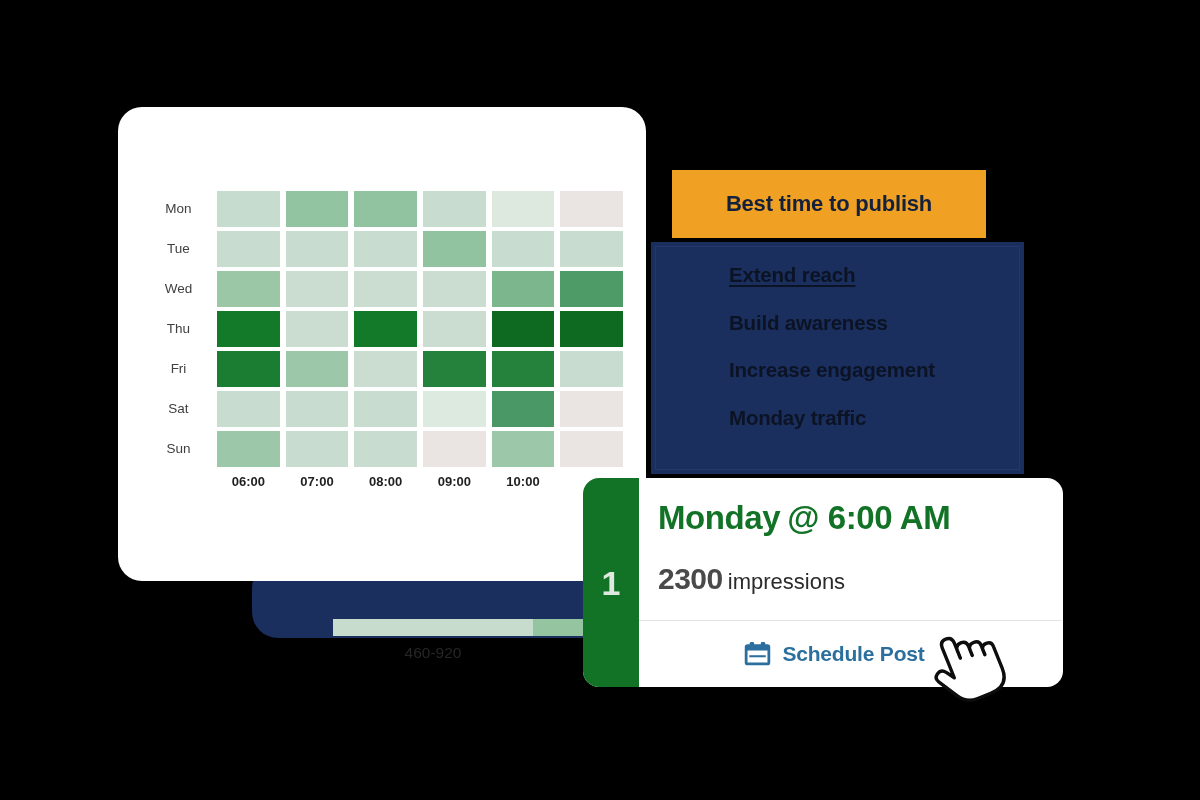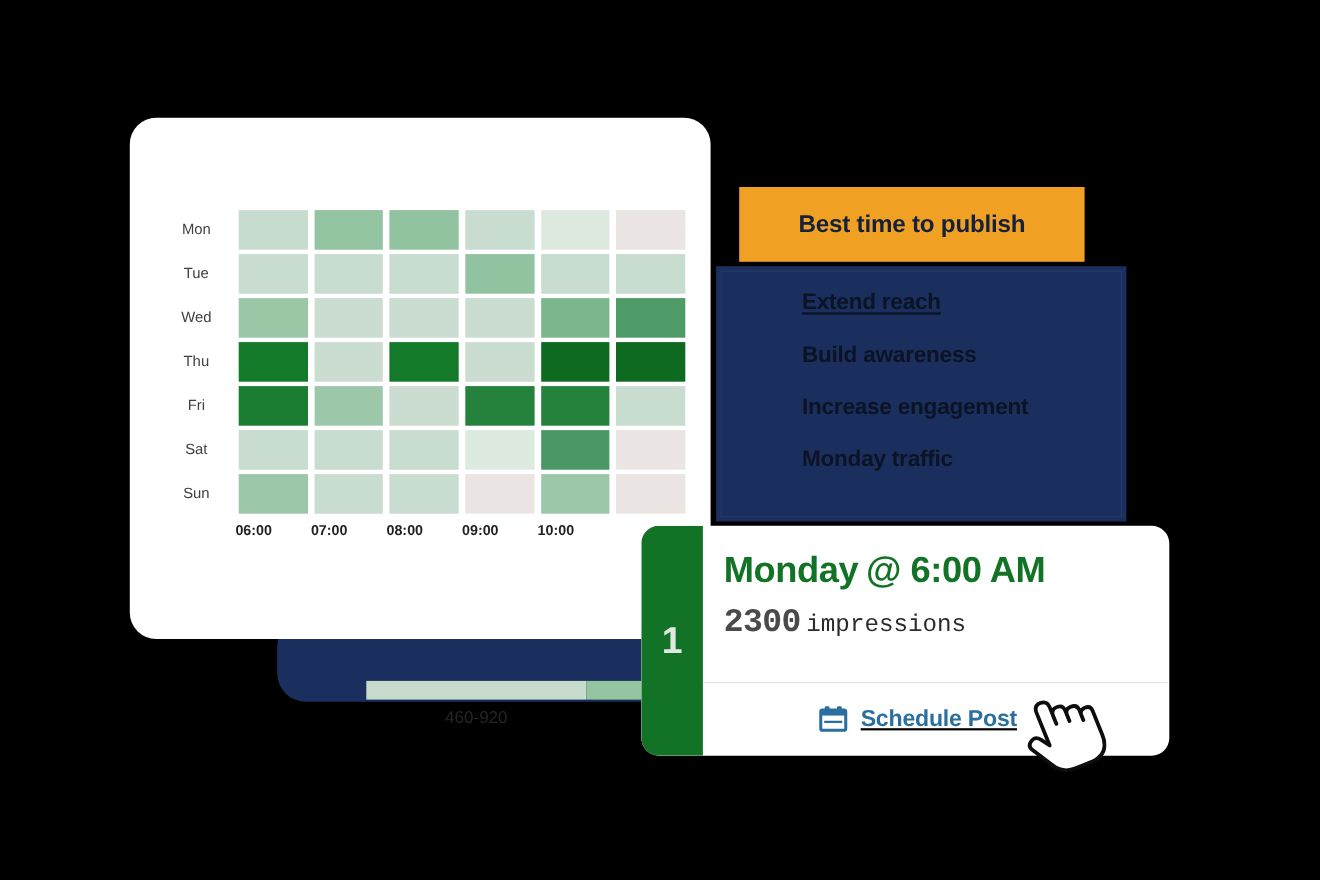--- a/index.html
+++ b/index.html
@@ -154,20 +154,21 @@
   }
   .time-axis {
     display: grid;
     grid-template-columns: 58px repeat(6, 1fr);
     margin-top: 5px;
   }
   .time-label {
     font-size: 13px;
     font-weight: 600;
     color: #1f1f1f;
+    text-align: center;
     white-space: nowrap;
   }
 
   
   .legend {
     position: absolute;
     left: 215px;
     top: 512px;
     width: 400px;
   }
@@ -230,23 +231,22 @@
   .result-when {
     font-size: 33px;
     font-weight: 700;
     color: #127326;
     letter-spacing: -0.4px;
     line-height: 1.1;
     white-space: nowrap;
   }
   .result-when .when-sep { display: inline-block; width: 7px; }
   .result-metric {
-    margin-top: 14px;
-    white-space: nowrap;
-    font-family: Liberation Mono, monospace;
+    margin-top: 26px;
+    white-space: nowrap;
   }
   .metric-value {
     font-size: 30px;
     font-weight: 700;
     color: #4a4a4a;
     letter-spacing: -0.5px;
   }
   .metric-unit {
     font-size: 22px;
     color: #2b2b2b;
@@ -258,21 +258,20 @@
     margin: 0 2px 0 0;
   }
   .result-action {
     height: 66px;
     display: flex;
     align-items: center;
     justify-content: center;
     gap: 10px;
     cursor: pointer;
     padding-right: 34px;
-    text-decoration: underline;
   }
   .cal-icon { display: block; }
   .action-label {
     font-size: 21px;
     font-weight: 700;
     color: #2b6f9e;
     letter-spacing: -0.2px;
     white-space: nowrap;
   }
 

